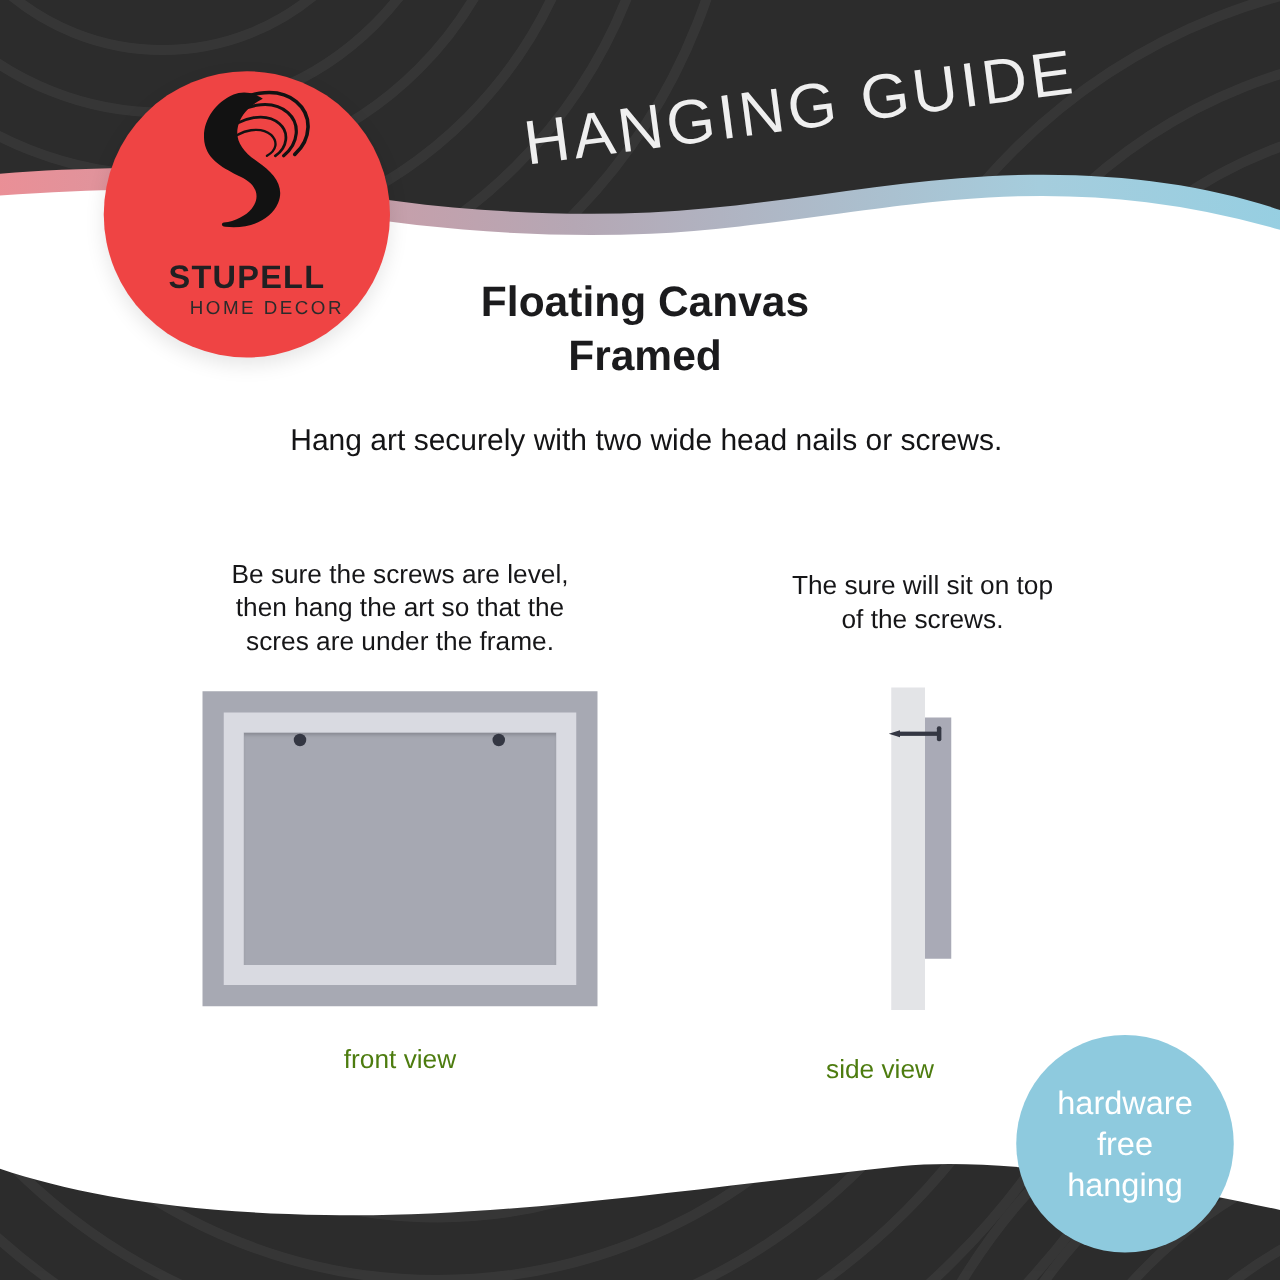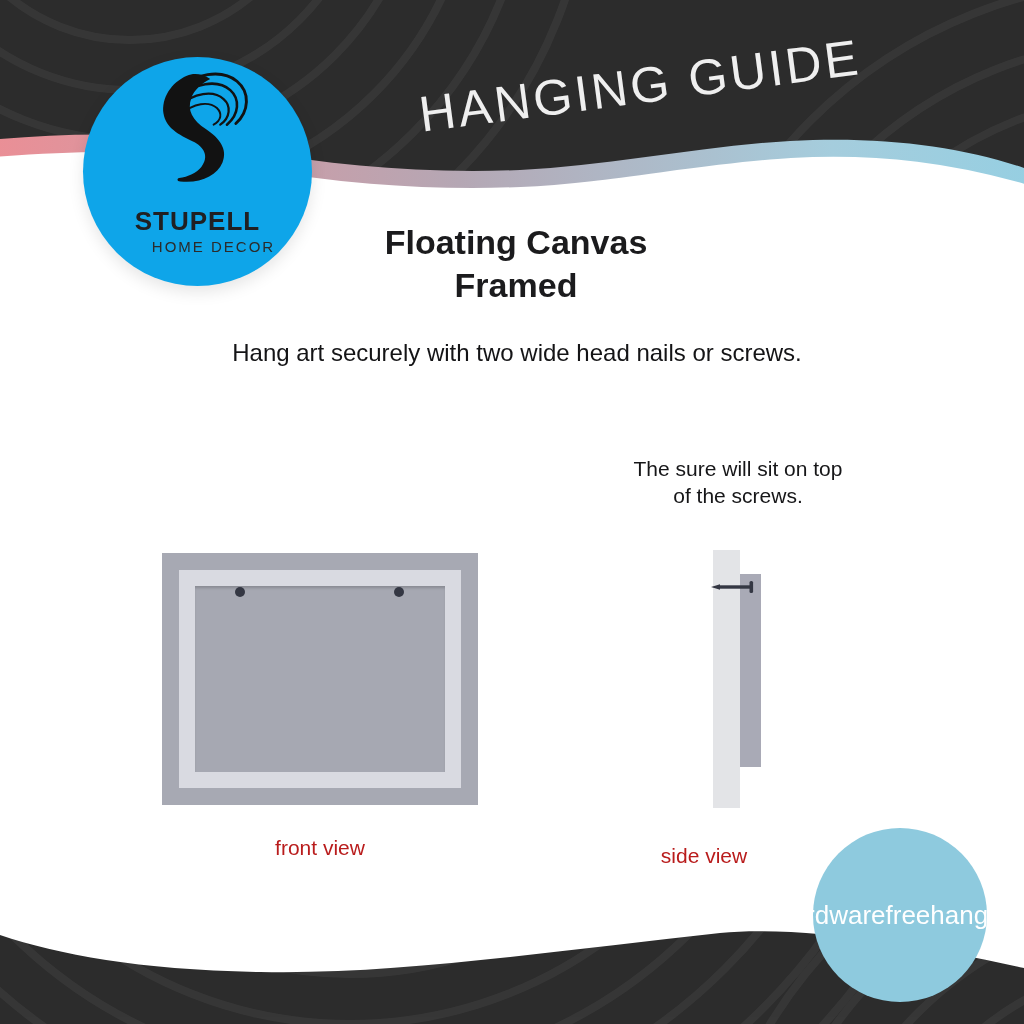--- a/index.html
+++ b/index.html
@@ -26,21 +26,21 @@
     position:absolute; left:380px; top:57px; width:520px; z-index:2;
     text-align:center; font-size:50px; font-weight:400; letter-spacing:3px;
     color:var(--title_light,#efefef);
     transform:rotate(-7.5deg);
     white-space:nowrap;
   }
 
   
   .logo-circle {
     position:absolute; left:83px; top:57px; width:229px; height:229px;
-    background:#0ea5e9; border-radius:50%; z-index:3;
+    background:#ef4444; border-radius:50%; z-index:3;
     box-shadow:0 6px 16px rgba(0,0,0,0.10);
   }
   .logo-mark { position:absolute; left:50%; top:12px; transform:translateX(-50%); }
   .brand-name {
     position:absolute; top:149px; left:0; width:100%; text-align:center;
     font-size:26px; font-weight:700; letter-spacing:1px; color:#202022;
   }
   .brand-tagline {
     position:absolute; top:181px; left:16px; width:100%; text-align:center;
     font-size:15px; font-weight:400; letter-spacing:2px; color:#2b2b2b;
@@ -51,21 +51,21 @@
     position:absolute; left:256px; top:221px; width:520px; z-index:2;
     text-align:center; font-size:34px; line-height:43px; font-weight:700; color:#1b1b1d;
   }
   .intro-text {
     position:absolute; left:57px; top:339px; width:920px;
     text-align:center; font-size:24px; font-weight:400; color:#141416;
   }
   .step-text { position:absolute; text-align:center; font-size:21px; line-height:27px; font-weight:400; color:#161618; }
   .step-text.left  { left:165px; top:446px; width:310px; }
   .step-text.right { left:592px; top:455px; width:292px; }
-  .caption { position:absolute; text-align:center; font-size:21px; font-weight:400; color:#b91c1c; }
+  .caption { position:absolute; text-align:center; font-size:21px; font-weight:400; color:#4d7c0f; }
   .caption.left  { left:162px; top:836px; width:316px; }
   .caption.right { left:629px; top:844px; width:150px; }
 
   
   .frame-front {
     position:absolute; left:162px; top:553px; width:316px; height:252px;
     background:var(--frame_gray,#a7a9b3); z-index:2;
   }
   .frame-mat { position:absolute; left:17px; top:17px; right:17px; bottom:17px; background:var(--mat_light,#d9dae1); }
   .frame-canvas {
@@ -83,21 +83,21 @@
   
   .side-frame-bar  { position:absolute; left:713px; top:550px; width:27px; height:258px; background:#e3e4e7; z-index:2; }
   .side-canvas-bar { position:absolute; left:740px; top:574px; width:21px; height:193px; background:#a9aab6; z-index:2; }
   .nail-svg { position:absolute; left:711px; top:579px; z-index:3; }
   .fill-nail { fill:var(--nail_dark,#343743); }
 
   
   .badge-circle {
     position:absolute; left:813px; top:828px; width:174px; height:174px;
     border-radius:50%; background:var(--badge_blue,#8ecade); z-index:4;
-    display:flex; flex-direction:row; align-items:center; justify-content:center;
+    display:flex; flex-direction:column; align-items:center; justify-content:center;
     color:#ffffff; font-size:26px; line-height:33px; font-weight:400; text-align:center;
   }
 </style>
 </head>
 <body>
 
 <div class="page">
 
   <svg class="top-banner-svg" width="1024" height="220" viewBox="0 0 1024 220">
     <defs>
@@ -146,20 +146,25 @@
     <div class="brand-tagline">HOME DECOR</div>
   </div>
 
   <div class="product-title">
     <div>Floating Canvas</div>
     <div>Framed</div>
   </div>
 
   <div class="intro-text">Hang art securely with two wide head nails or screws.</div>
 
+  <div class="step-text left">
+    <div>Be sure the screws are level,</div>
+    <div>then hang the art so that the</div>
+    <div>scres are under the frame.</div>
+  </div>
   <div class="step-text right">
     <div>The sure will sit on top</div>
     <div>of the screws.</div>
   </div>
 
   <div class="frame-front">
     <div class="frame-mat">
       <div class="frame-canvas">
         <div class="screw-dot dot-left"></div>
         <div class="screw-dot dot-right"></div>

